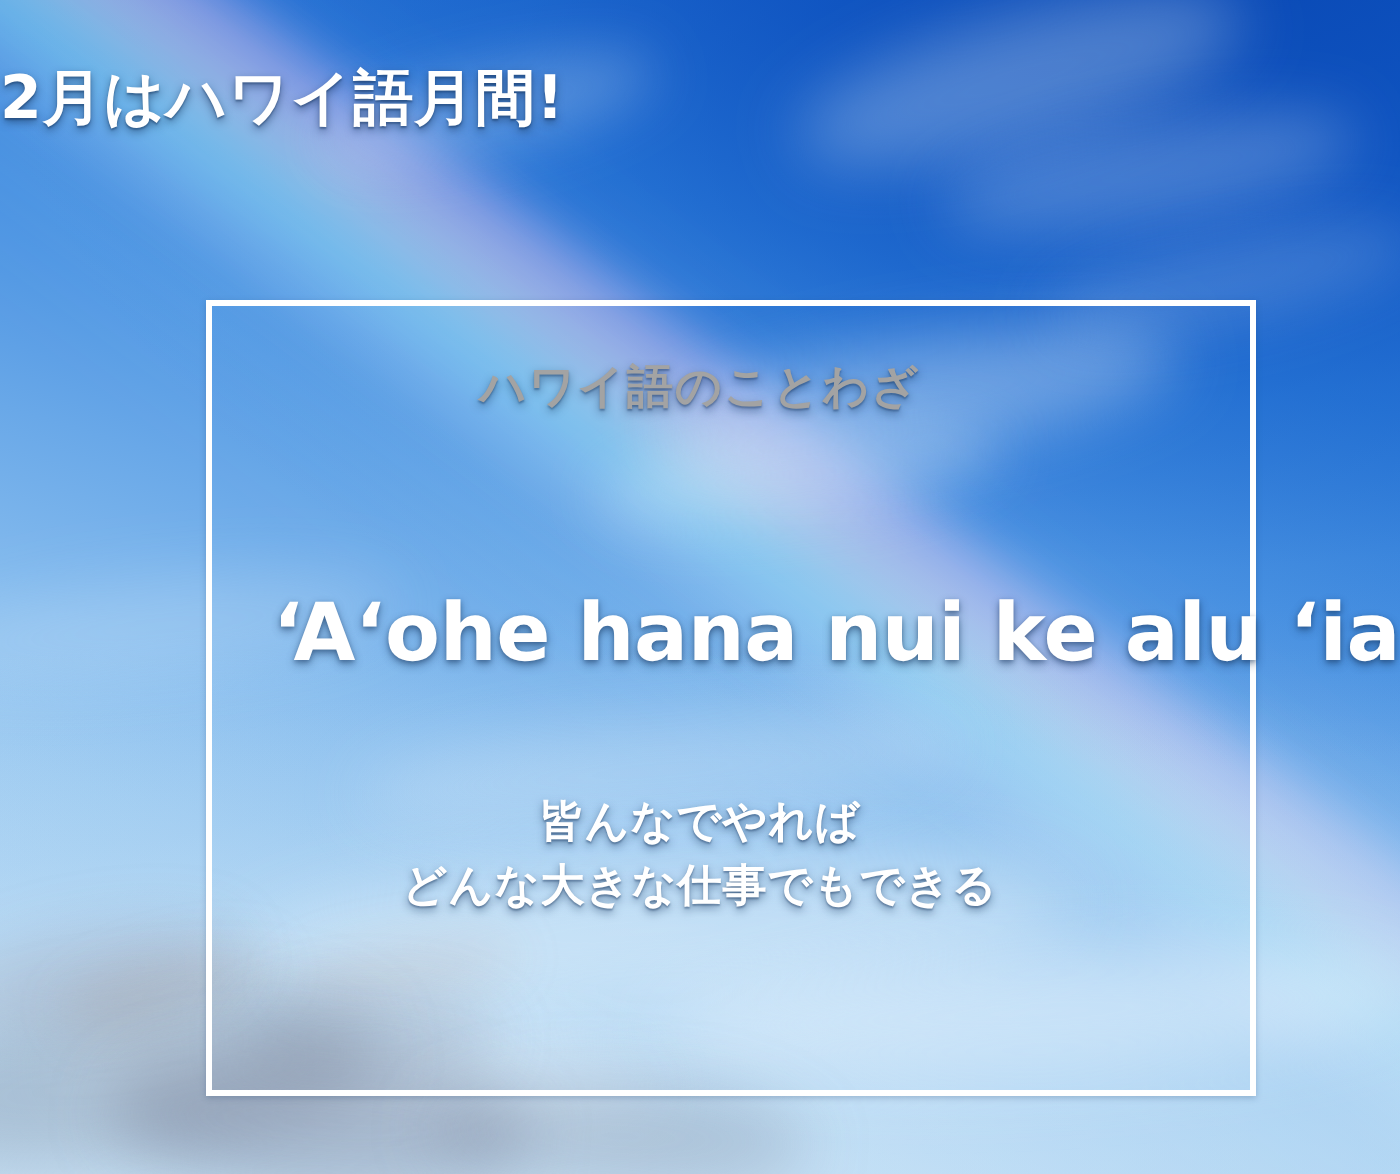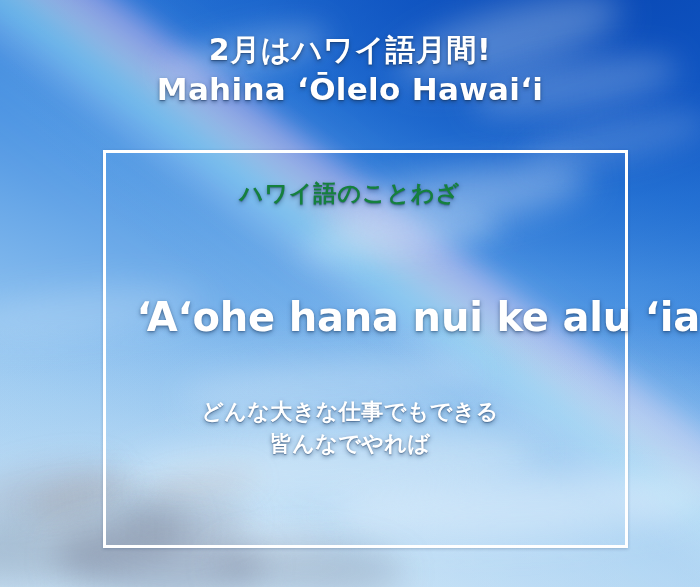--- a/index.html
+++ b/index.html
@@ -166,21 +166,20 @@
       rgba(190,220,245,0.22) 80%,
       rgba(200,226,246,0.34) 100%);
     pointer-events: none;
   }
 
   
   .headline {
     position: absolute;
     left: 0; right: 0;
     top: 32px;
-    text-align: center;
     color: #ffffff;
     font-weight: bold;
     line-height: 1.18;
     text-shadow: 0 2px 4px rgba(20,50,90,0.55), 0 1px 1px rgba(20,50,90,0.45);
   }
   .headline .hl-jp { font-size: 30px; letter-spacing: 0.5px; display: block; }
   .headline .hl-haw { font-size: 31px; letter-spacing: 0.3px; display: block; margin-top: 4px; }
 
   .frame {
     position: absolute;
@@ -191,21 +190,21 @@
     border: 3px solid #ffffff;
     box-sizing: border-box;
     box-shadow: 0 1px 3px rgba(30,60,100,0.25);
   }
 
   .subtitle {
     position: absolute;
     left: 0; right: 0;
     top: 178px;
     text-align: center;
-    color: #15803d;
+    color: #a3a3a3;
     font-weight: bold;
     font-size: 23px;
     letter-spacing: 1px;
     text-shadow: 0 2px 4px rgba(20,50,90,0.5), 0 1px 1px rgba(20,50,90,0.4);
   }
 
   .proverb {
     position: absolute;
     left: 0; right: 0;
     top: 294px;
@@ -262,27 +261,26 @@
   <div class="dcloud d5"></div>
   <div class="dcloud d6"></div>
   <div class="dcloud d7"></div>
   <div class="dcloud d3"></div>
   <div class="dcloud d1"></div>
   <div class="dcloud d2"></div>
   <div class="dcloud d4"></div>
 
   <div class="headline">
     <span class="hl-jp">2月はハワイ語月間!</span>
-    <span class="hl-haw">Mahina ʻŌlelo Hawaiʻi</span>
   </div>
 
   <div class="frame"></div>
 
   <div class="subtitle">ハワイ語のことわざ</div>
 
   <div class="proverb">ʻAʻohe hana nui ke alu ʻia</div>
 
   <div class="translation">
+    <span>皆んなでやれば</span>
     <span>どんな大きな仕事でもできる</span>
-    <span>皆んなでやれば</span>
   </div>
 
 </div>
 
 </body></html>

